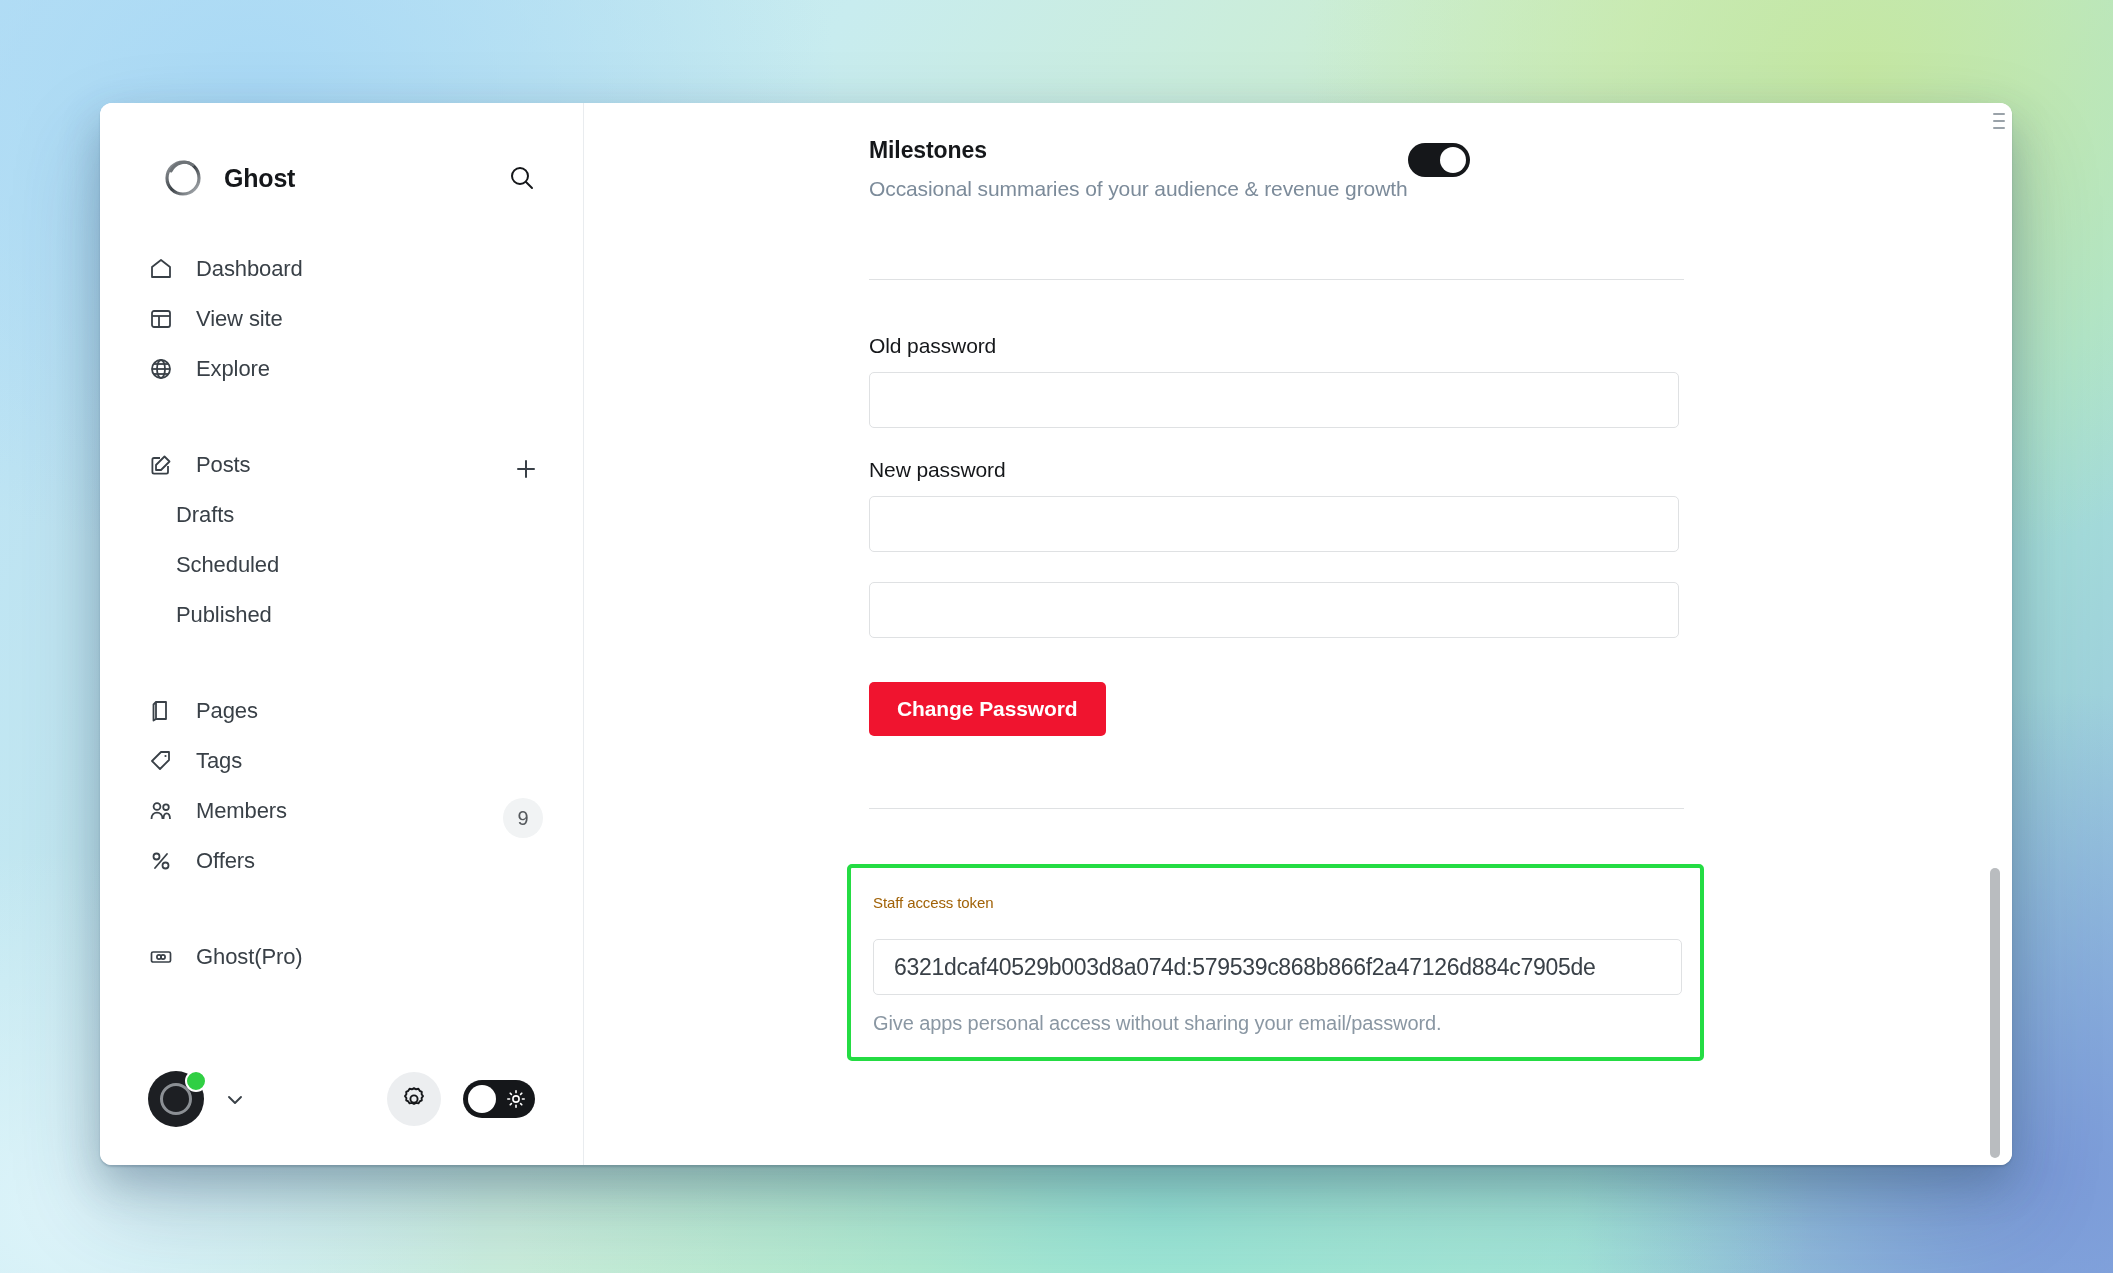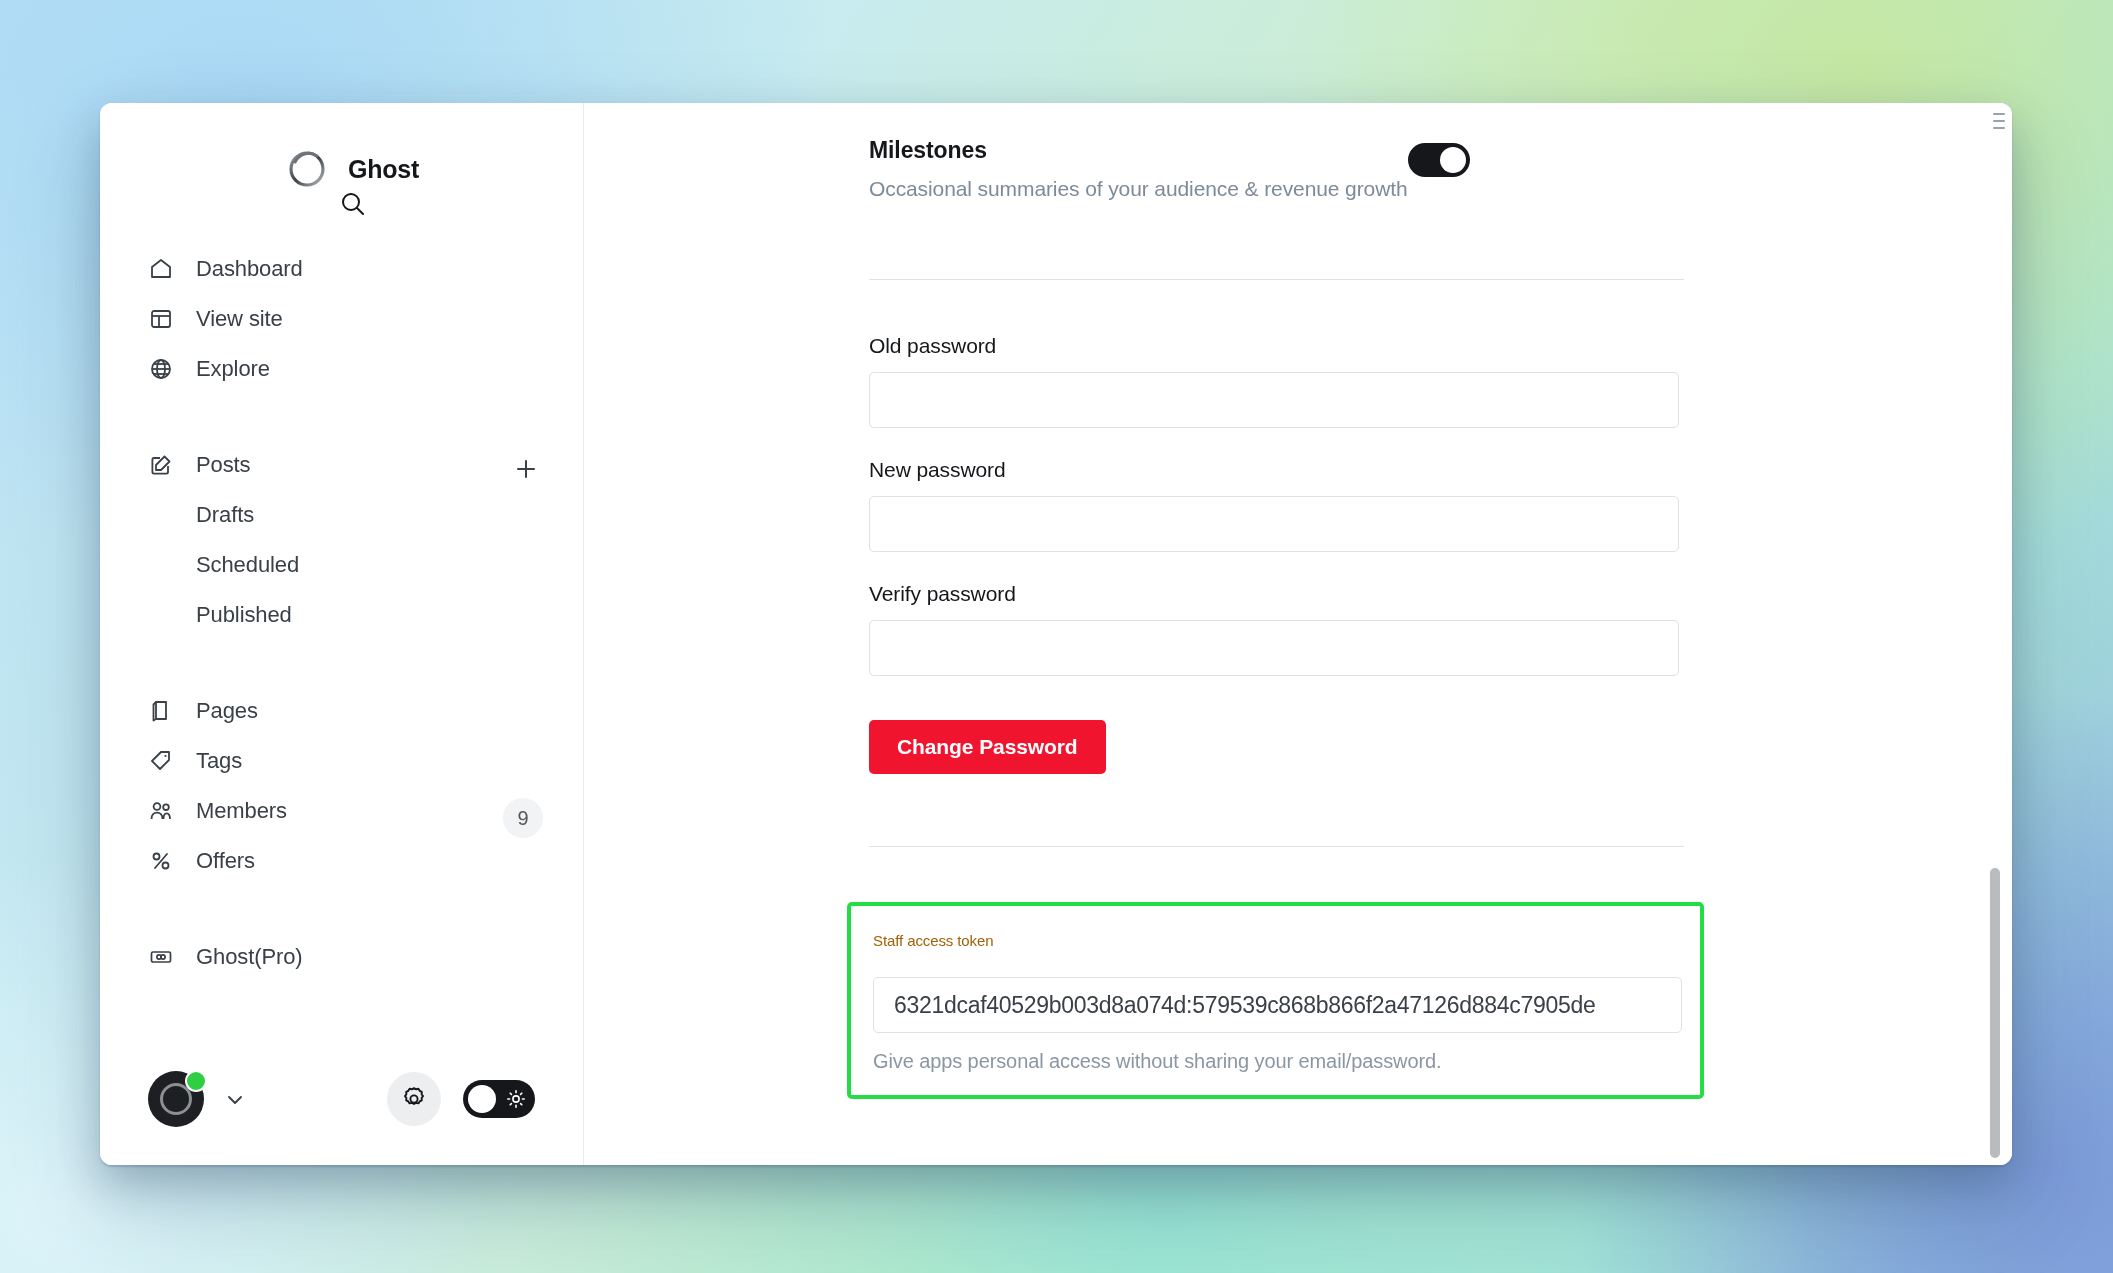--- a/index.html
+++ b/index.html
@@ -49,21 +49,20 @@
     padding: 0;
   }
 
   .brand {
     display: flex;
     align-items: center;
     height: 60px;
     margin: 45px 0 0 14px;
     padding: 0 40px 0 48px;
     justify-content: space-between;
-    flex-direction: column;
   }
   .brand-left { display: flex; align-items: center; gap: 20px; }
   .brand-logo { width: 42px; height: 42px; display: block; }
   .brand-name {
     font-size: 25px;
     font-weight: 700;
     color: #15171a;
     letter-spacing: -0.2px;
   }
   .search-btn {
@@ -90,21 +89,21 @@
     width: 30px; flex: 0 0 30px;
     display: flex; align-items: center; justify-content: flex-start;
     margin-right: 18px;
   }
   .nav-label {
     font-size: 22px;
     color: #394047;
     letter-spacing: -0.1px;
     white-space: nowrap;
   }
-  .nav-item.sub { padding-left: 96px; }
+  .nav-item.sub { padding-left: 76px; }
   .nav-item.sub .nav-label { color: #394047; }
 
   .nav-spacer { flex: 1; }
 
   .badge {
     min-width: 40px;
     height: 40px;
     padding: 0 10px;
     border-radius: 999px;
     background: #f1f3f4;
@@ -556,21 +555,20 @@
         <div class="form-block">
           <div class="field">
             <label class="field-label">Old password</label>
             <input class="field-input" type="password" value="" placeholder="" style="">
           </div>
           <div class="field">
             <label class="field-label">New password</label>
             <input class="field-input" type="password" value="" placeholder="" style="">
           </div>
           <div class="field">
-            <label class="field-label">Verify password</label>
             <input class="field-input" type="password" value="" placeholder="" style="">
           </div>
           <button class="btn-change">Change Password</button>
         </div>
 
         <div class="divider2"></div>
 
         <div class="token-box">
           <label class="token-label">Staff access token</label>
           <input class="token-input" type="text" readonly="" value="6321dcaf40529b003d8a074d:579539c868b866f2a47126d884c7905de" style="">

